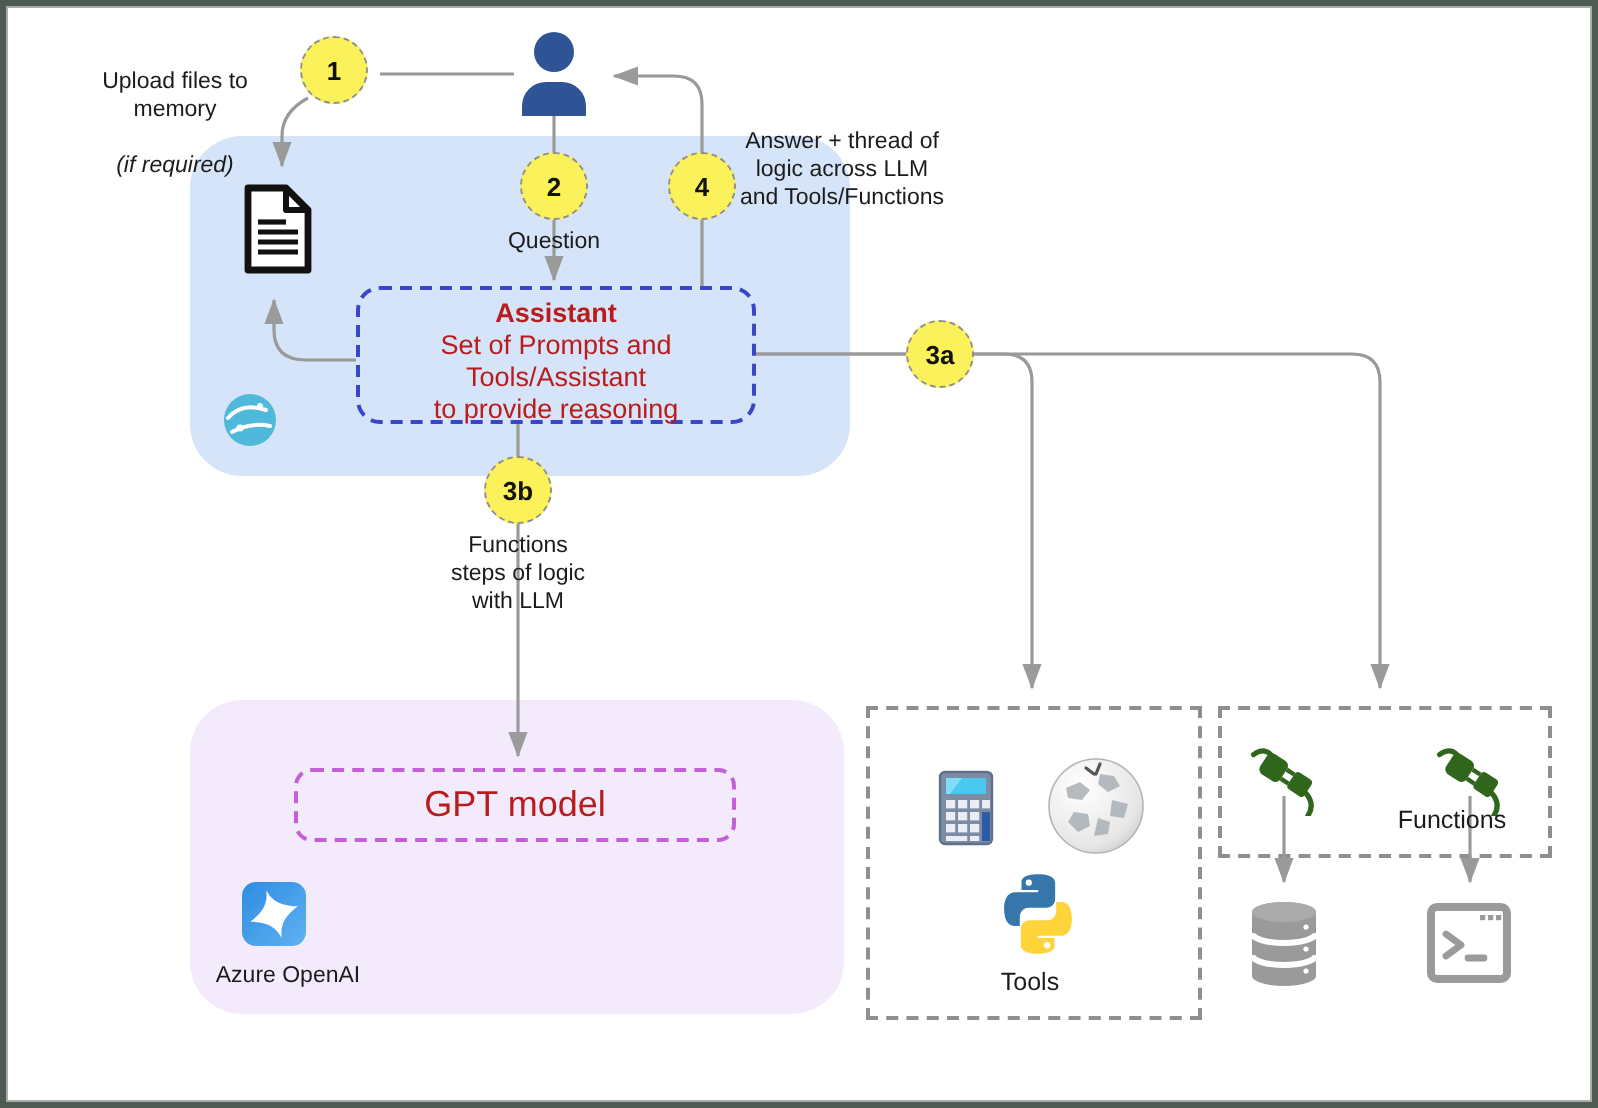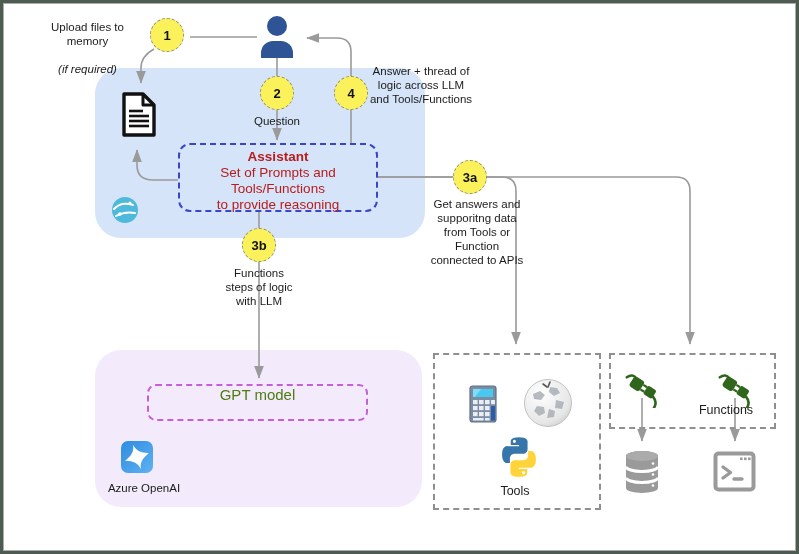--- a/index.html
+++ b/index.html
@@ -12,21 +12,21 @@
   .panel-blue{background:#D5E4F8;border-radius:26px;}
   .panel-purple{background:#F3EAFB;border-radius:26px;}
   .dash-gray{border:2px dashed #8f8f8f;background:transparent;}
   .assistant-box{
     border:2px dashed #3A46C8;border-radius:12px;text-align:center;
     color:#b91c1c;font-size:13.5px;line-height:16px;padding-top:4px;box-sizing:border-box;
   }
   .assistant-box .ttl{font-weight:bold;}
   .gpt-box{
     border:2px dashed #C45FD9;border-radius:9px;text-align:center;
-    color:#4d7c0f;font-size:15px;display:flex;justify-content:center;box-sizing:border-box;
+    color:#b91c1c;font-size:18px;display:flex;align-items:center;justify-content:center;box-sizing:border-box;
   }
   .badge{
     width:34px;height:34px;border-radius:50%;background:#FBF15B;
     border:1.6px dashed #8f8f8f;display:flex;align-items:center;justify-content:center;
     font-size:13px;font-weight:bold;color:#111;z-index:5;box-sizing:border-box;
   }
   .note{font-size:11.5px;line-height:14px;text-align:center;white-space:pre-line;z-index:4;}
   .note .it{font-style:italic;}
   .lbl{font-size:12.5px;text-align:center;z-index:4;}
   svg.connectors{position:absolute;left:0;top:0;z-index:3;}
@@ -61,42 +61,37 @@
       <path d="M 735 398 L 735 441" marker-end="url(#arr)"></path>
     </g>
   </svg>
 
   <div class="abs badge" style="left:150px;top:18px;">1</div>
   <div class="abs badge" style="left:260px;top:76px;">2</div>
   <div class="abs badge" style="left:334px;top:76px;">4</div>
   <div class="abs badge" style="left:453px;top:160px;">3a</div>
   <div class="abs badge" style="left:242px;top:228px;">3b</div>
 
-  <div class="abs note" style="left:25px;top:6px;width:125px;">
+  <div class="abs note" style="left:25px;top:20px;width:125px;">
     <span>Upload files to
 memory</span><br>
     <span class="it">(if required)</span>
   </div>
   <div class="abs note" style="left:237px;top:114px;width:80px;">Question</div>
   <div class="abs note" style="left:360px;top:64px;width:122px;">Answer + thread of
 logic across LLM
 and Tools/Functions</div>
-  <div class="abs note" style="left:417px;top:197px;width:120px;">Get answers and
-supporitng data
-from Tools or
-Function
-connected to APIs</div>
   <div class="abs note" style="left:209px;top:266px;width:100px;">Functions
 steps of logic
 with LLM</div>
 
   <div class="abs assistant-box" style="left:178px;top:143px;width:200px;height:69px;z-index:4;">
     <div class="ttl">Assistant</div>
     <div style="white-space:pre-line;">Set of Prompts and
-Tools/Functions
+Tools/Assistant
 to provide reasoning</div>
   </div>
 
   <div class="abs gpt-box" style="left:147px;top:384px;width:221px;height:37px;z-index:4;">
     <span>GPT model</span>
   </div>
 
   <div class="abs icon" style="left:257px;top:15px;">
     <svg width="40" height="44" viewBox="0 0 40 44">
       <circle cx="20" cy="11" r="10" fill="#2E5496"></circle>

